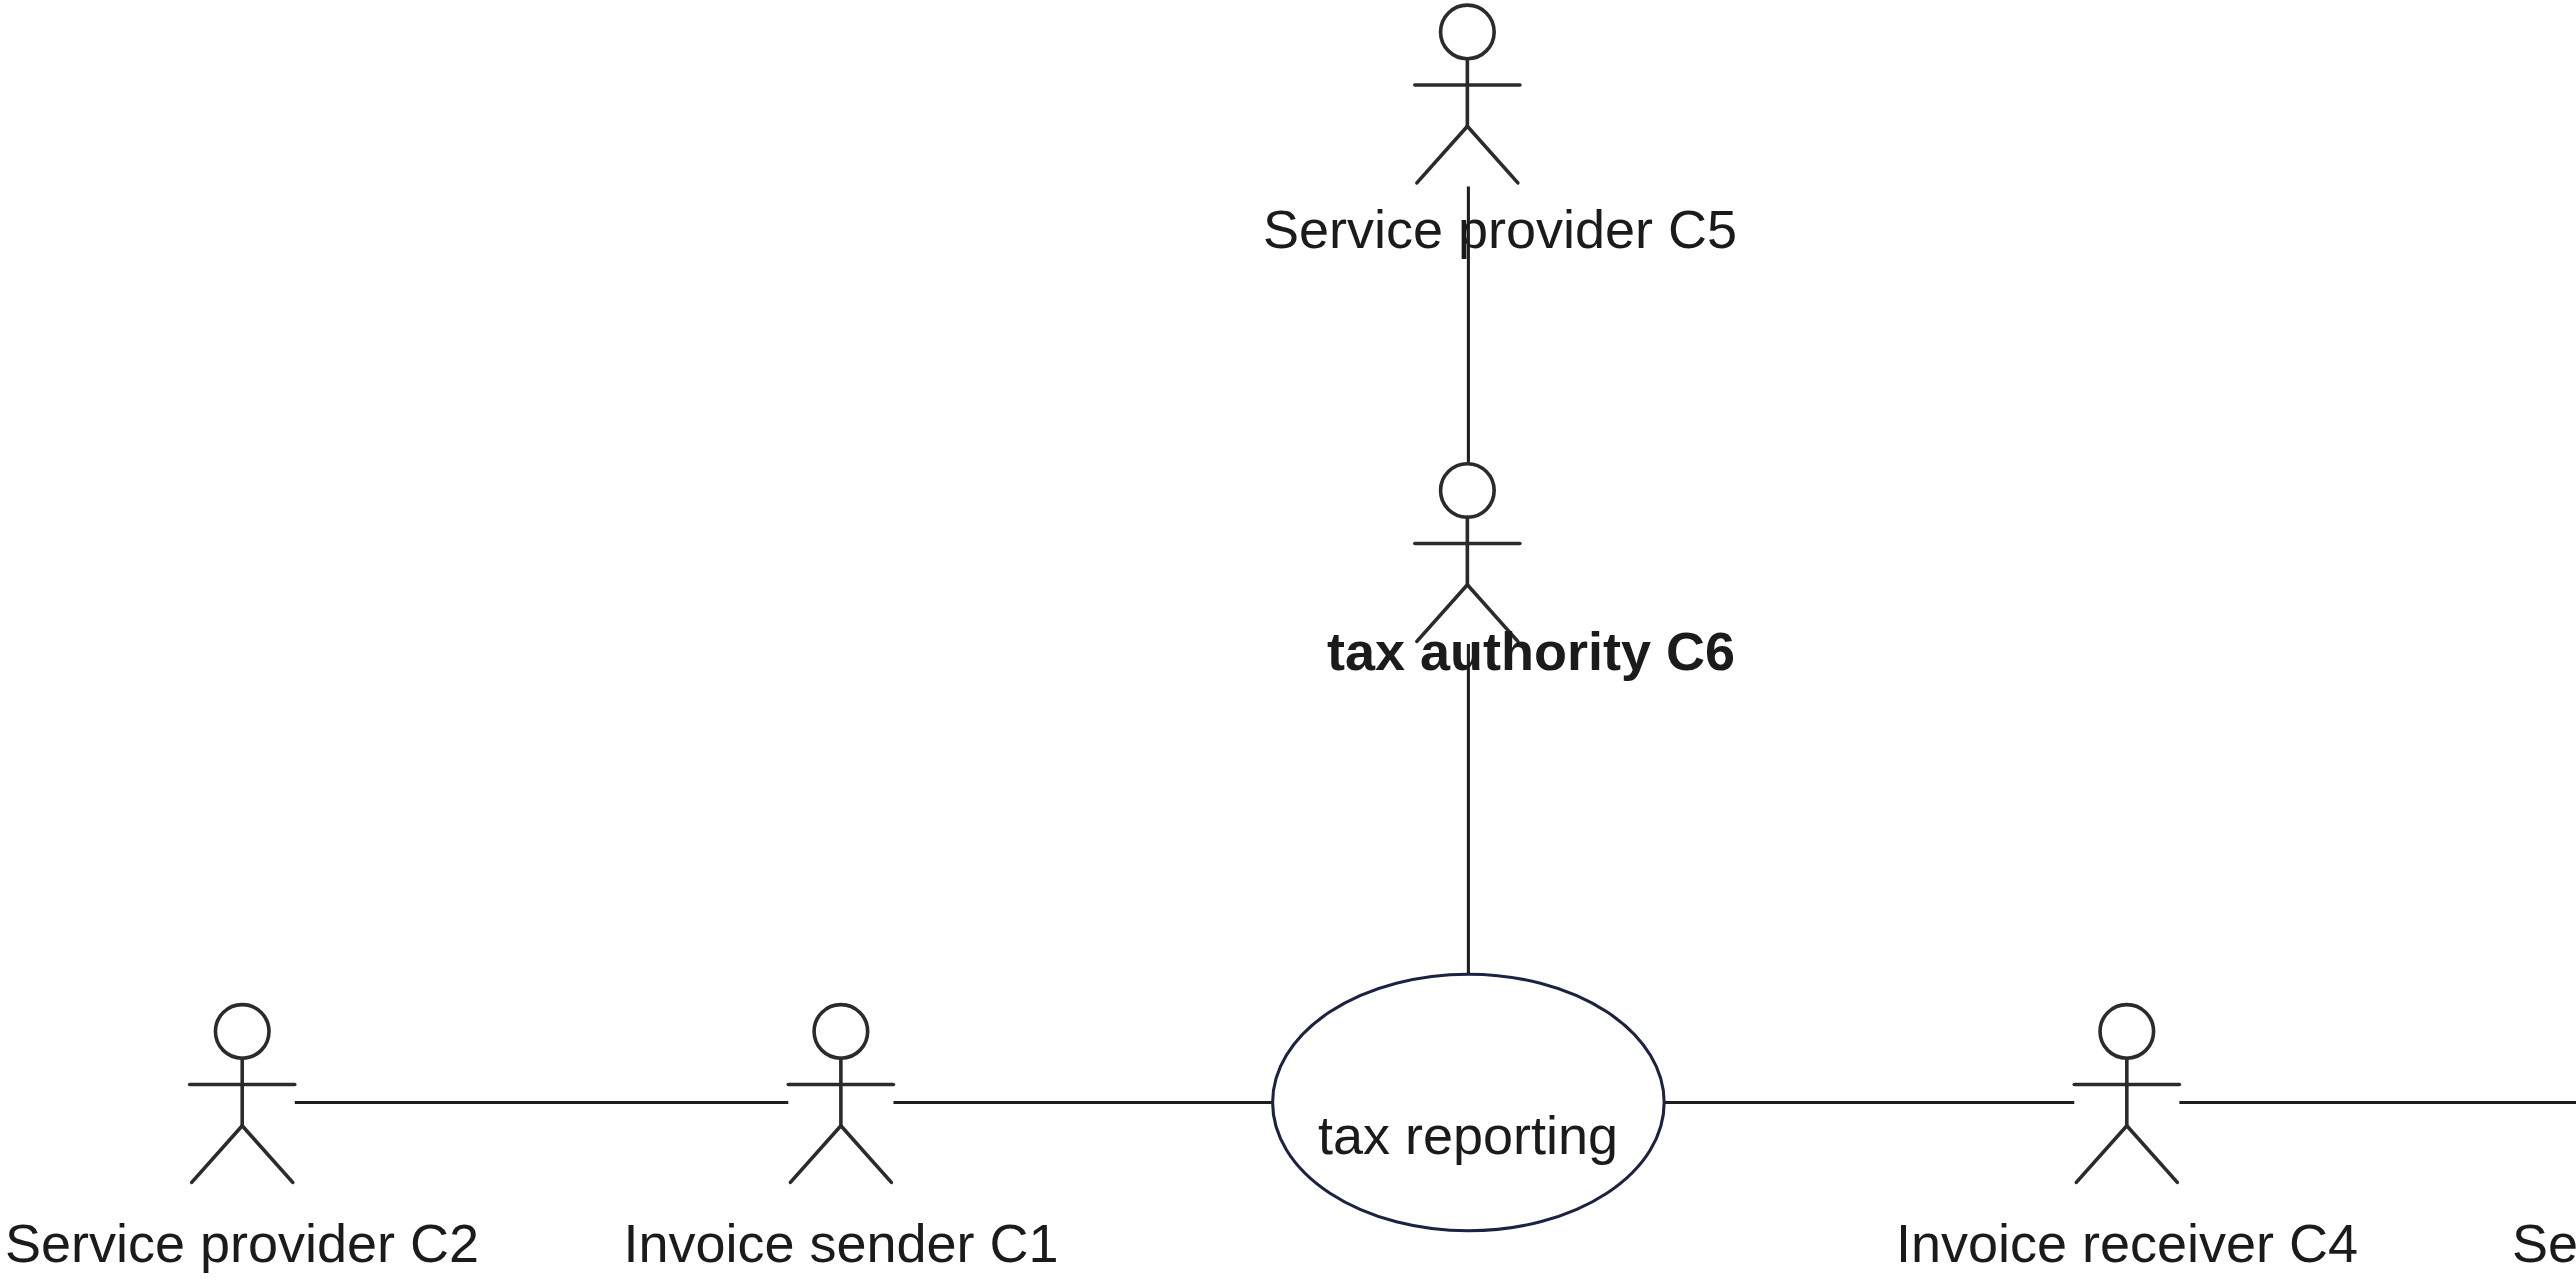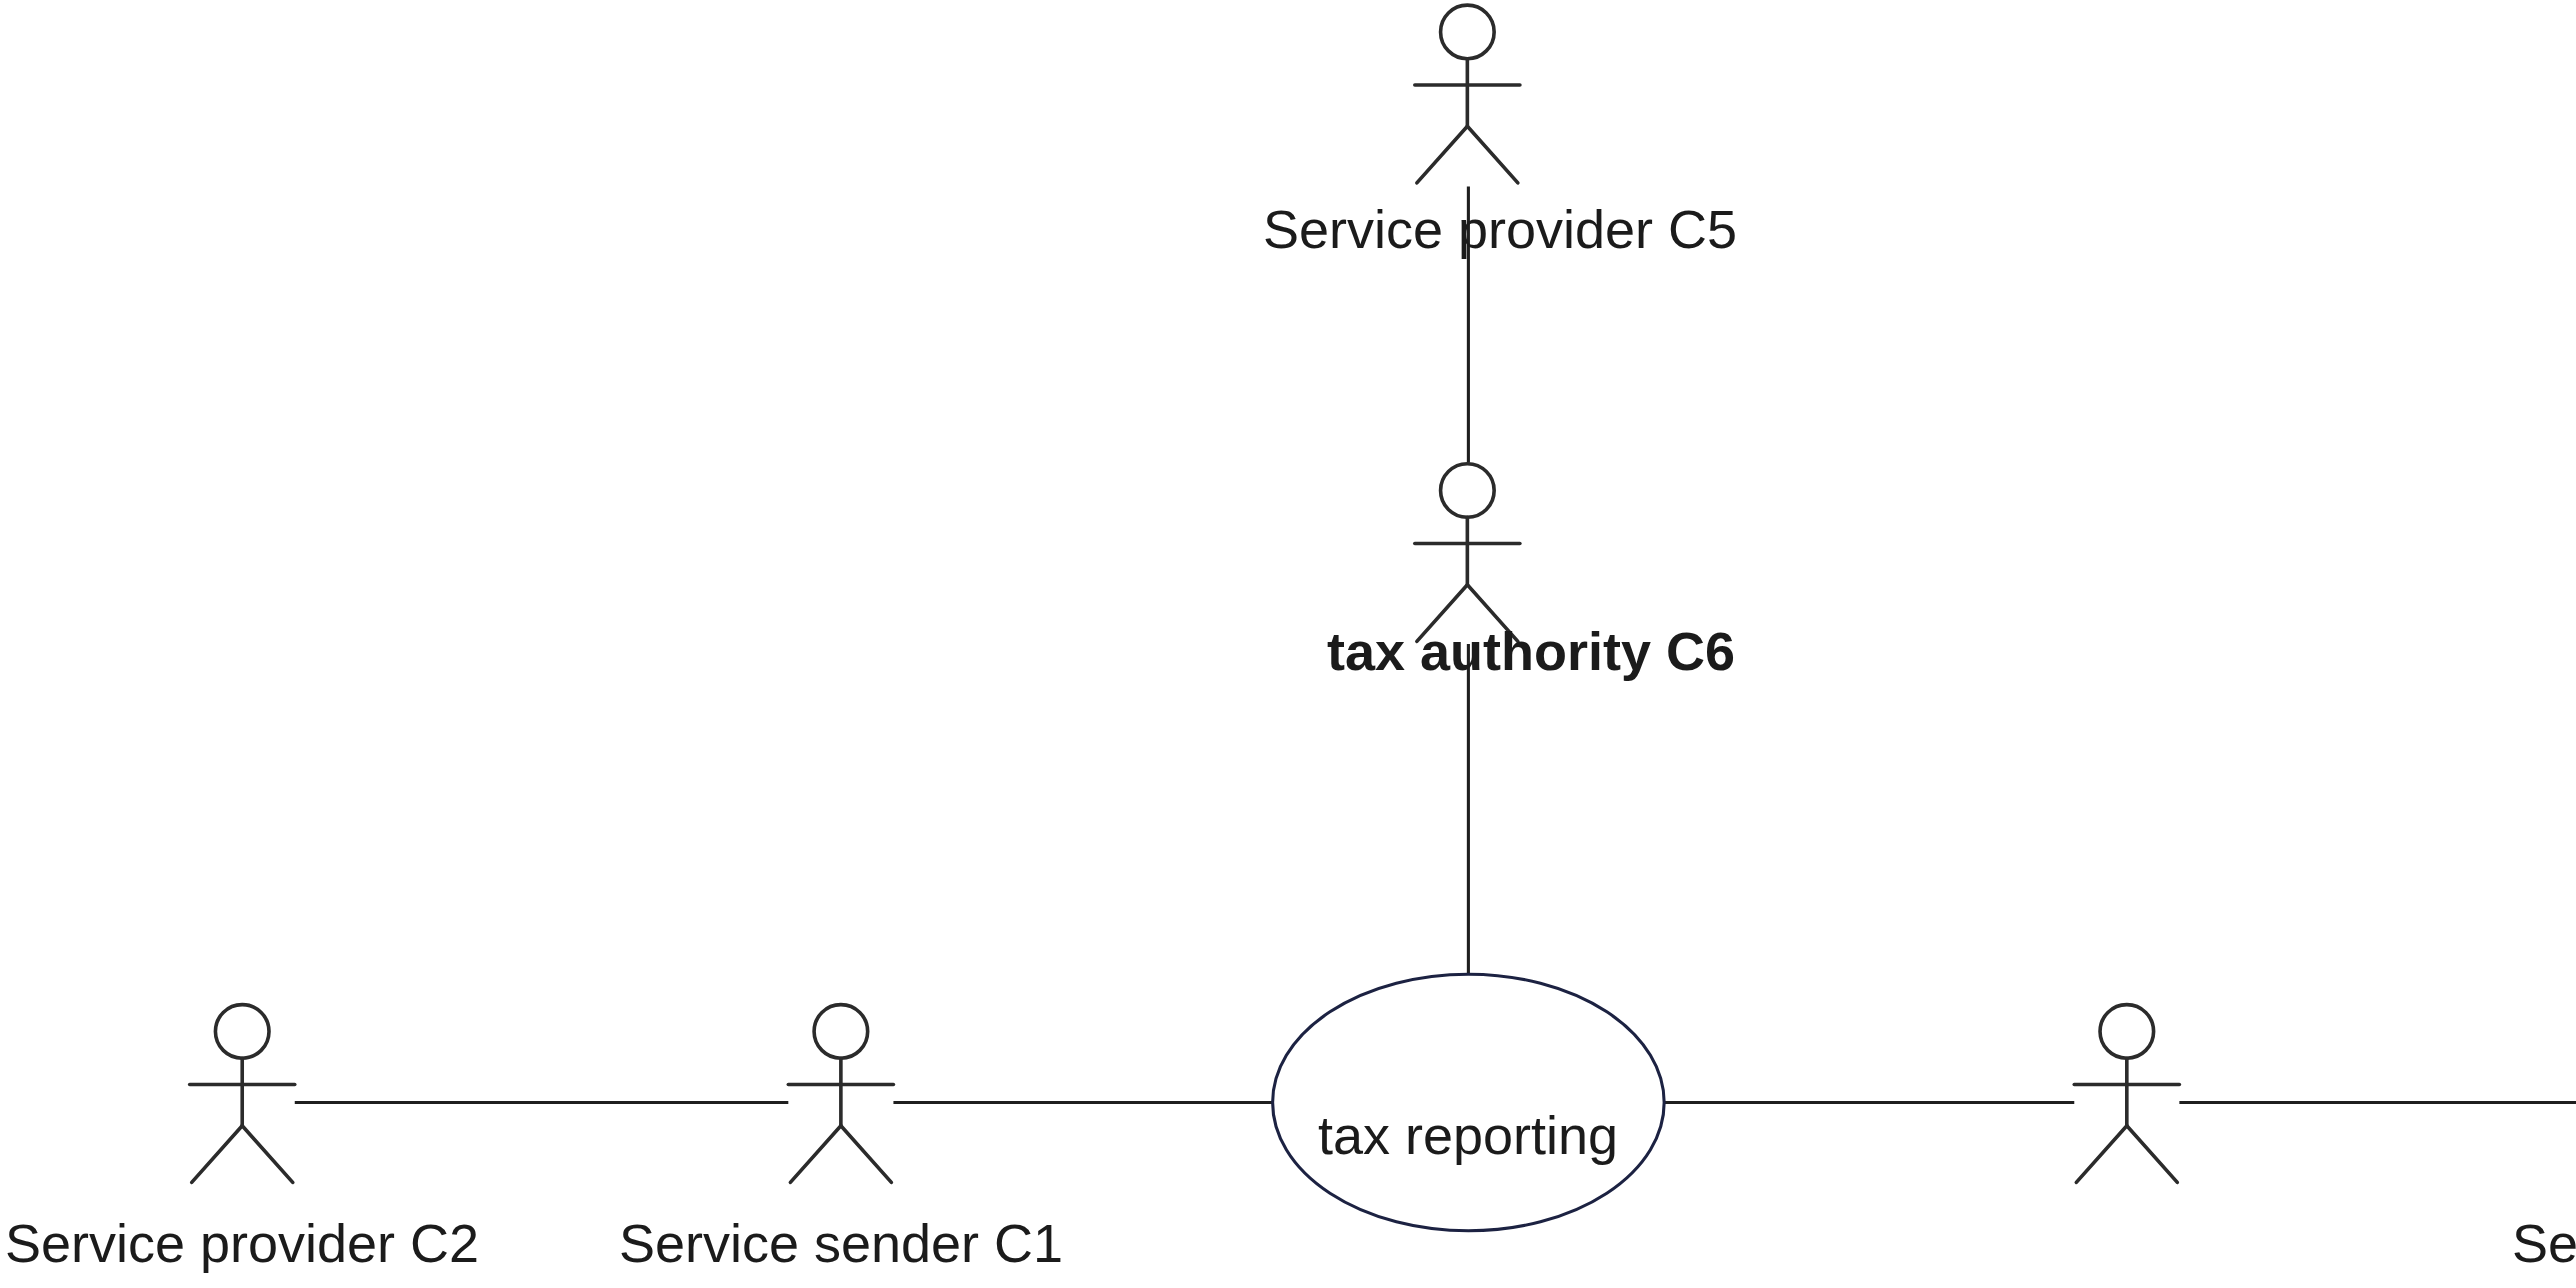--- a/index.html
+++ b/index.html
@@ -63,21 +63,22 @@
     <use href="#actor-figure" x="4018" y="1945"></use>
     <use href="#actor-figure" x="5225" y="1945"></use>
   </svg>
 
   <div class="lbl" style="left:1467px; top:229px;margin-left:33px;">Service provider C5</div>
 
   <div class="lbl" style="left:1531px; top:651px;font-weight:bold;">tax authority C6</div>
 
   <div class="lbl" style="left:242px; top:1243px;text-align:center;">Service provider C2</div>
 
-  <div class="lbl" style="left:841px; top:1243px;">Service sender C1</div>
+  <div class="lbl" style="left:841px; top:1243px;">Invoice sender C1</div>
 
+  <div class="lbl" style="left:2127px; top:1243px;">Invoice receiver C4</div>
 
   <div class="lbl" style="left:2749px; top:1243px;">Service provider C3</div>
 
   <div class="lbl" style="left:1468px; top:1103px;margin-top:32px;">tax reporting</div>
 
 </div>
 
 
 </body></html>

